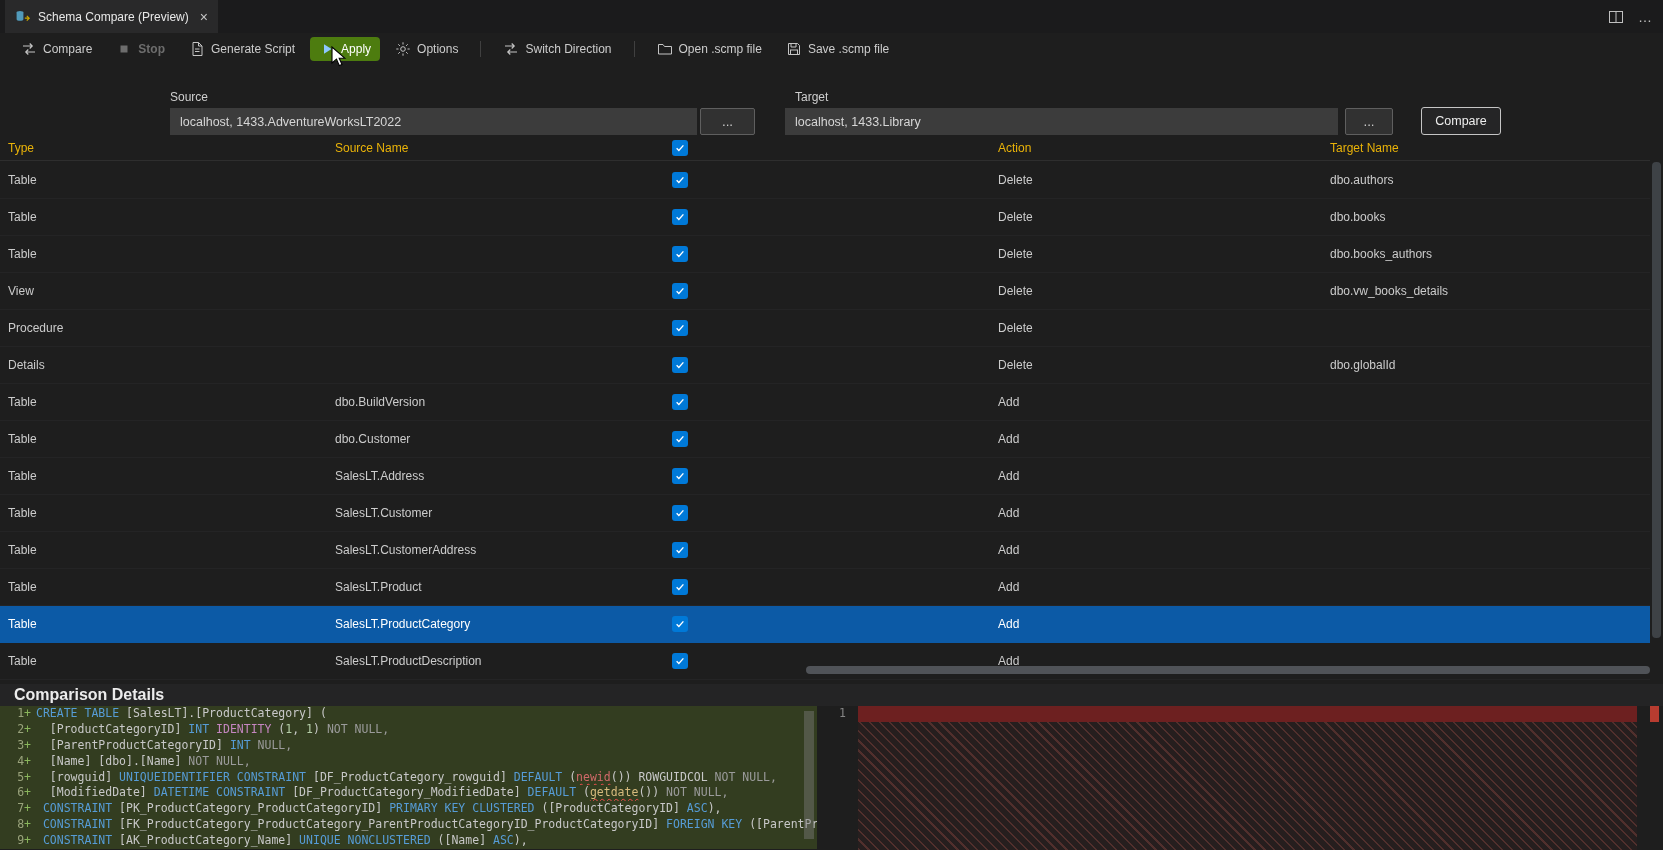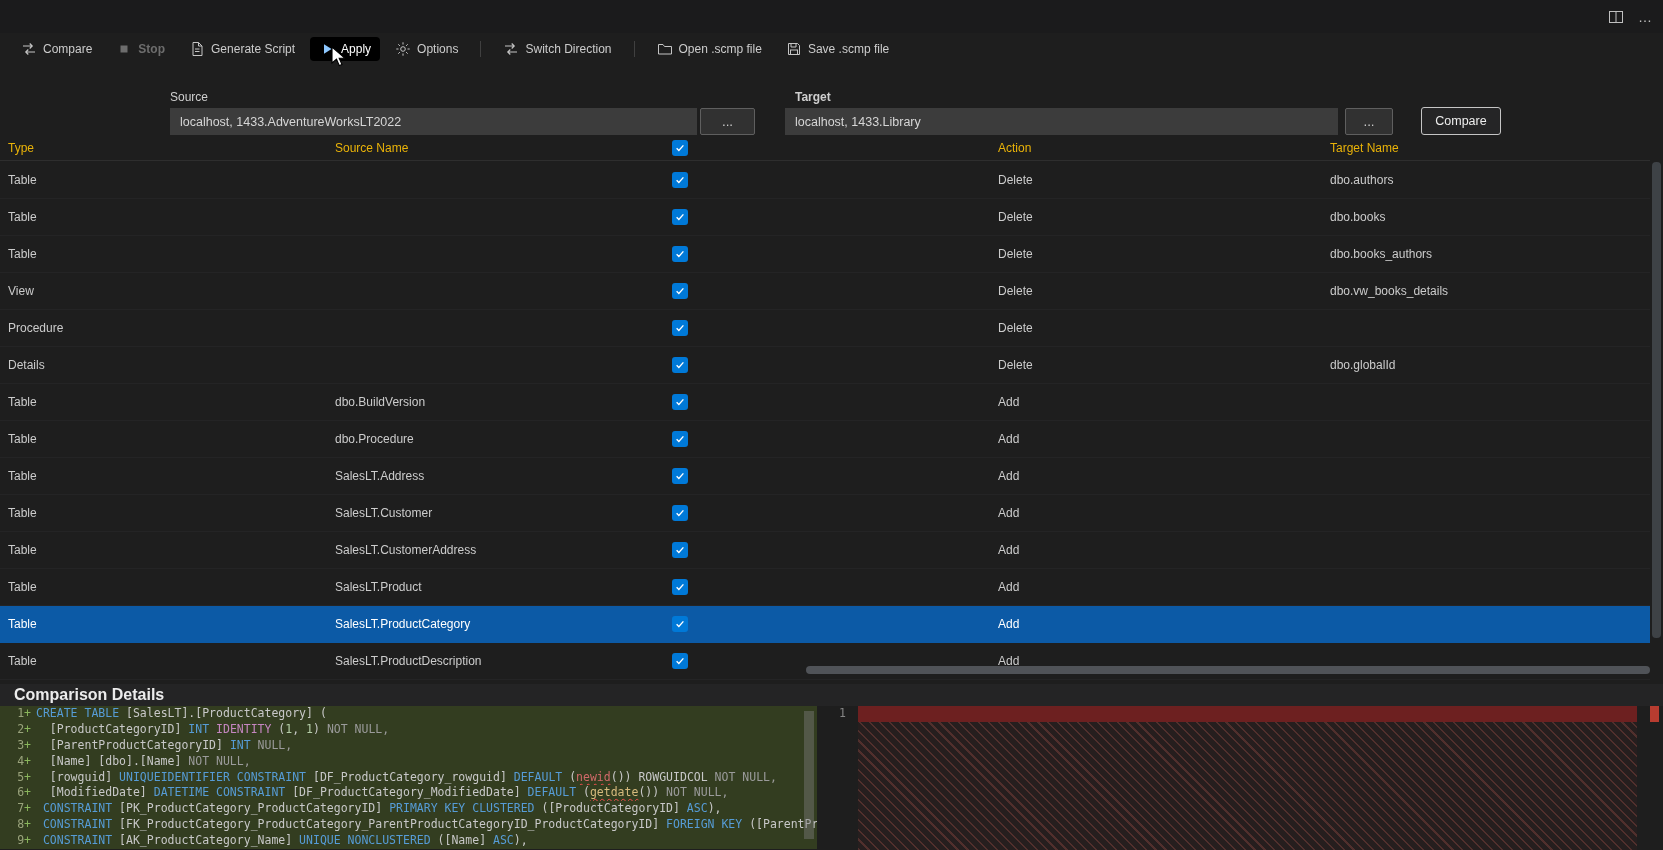--- a/index.html
+++ b/index.html
@@ -17,26 +17,26 @@
   .tab { position:absolute; left:5px; top:0; height:33px; display:flex; align-items:center; gap:7px;
          padding:0 10px; background:#29292a; color:#e8e8e8; }
   .tab-title { font-size:12px; }
   .tab-close { color:#c5c5c5; font-size:14px; line-height:14px; margin-left:4px; cursor:pointer; }
   .tabstrip-right { position:absolute; right:10px; top:0; height:33px; display:flex; align-items:center; gap:14px; color:#c0c0c0; }
   .tabstrip-right .more { font-size:14px; letter-spacing:1px; cursor:pointer; }
   
   .toolbar { position:absolute; top:33px; left:0; right:0; height:31px; display:flex; align-items:center; padding-left:12px; gap:6px; }
   .tb-item { display:flex; align-items:center; gap:6px; padding:4px 9px; border-radius:4px; color:#cccccc; cursor:pointer; white-space:nowrap; }
   .tb-item.disabled { color:#6d6d6d; cursor:default;font-weight:bold; }
-  .tb-item.active { background:#000000; color:#ffffff; }
+  .tb-item.active { background:#4d7c0f; color:#ffffff; }
   .tb-sep { width:1px; height:16px; background:#404040; margin:0 7px; }
   .icon16 { width:16px; height:16px; display:block; flex:none; }
   
   .conn-label { position:absolute; top:90px; color:#cfcfcf; }
-  .lbl-source { left:170px; } .lbl-target { left:795px;font-weight:bold; }
+  .lbl-source { left:170px; } .lbl-target { left:795px; }
   .input { position:absolute; top:108px; height:27px; background:#3c3c3c; border:1px solid #3c3c3c; color:#d6d6d6;
            padding:0 9px; font-size:12.5px; font-family:"Liberation Sans", sans-serif; outline:none; }
   .in-source { left:170px; width:527px; } .in-target { left:785px; width:553px; }
   .browse-btn { position:absolute; top:108px; height:27px; background:#313131; border:1px solid #5f5f5f; color:#cccccc;
                 border-radius:2px; text-align:center; line-height:25px; cursor:pointer; }
   .b1 { left:700px; width:55px; } .b2 { left:1345px; width:48px; }
   .compare-btn { position:absolute; left:1421px; top:107px; width:80px; height:28px; background:#252526;
                  border:1px solid #c5c5c5; border-radius:3px; color:#eeeeee; font-size:12.5px;
                  font-family:"Liberation Sans", sans-serif; cursor:pointer; }
   
@@ -83,20 +83,29 @@
            background-image:repeating-linear-gradient(45deg, rgba(190,92,82,0.28) 0px, rgba(190,92,82,0.28) 1.5px, transparent 1.5px, transparent 7px); }
   .ruler { position:absolute; right:4px; top:0; width:9px; bottom:0; }
   .ruler-mark { height:16px; background:#b73c30; }
   
   .cursor { position:absolute; left:329px; top:46px; width:20px; height:22px; z-index:99; pointer-events:none; }
 </style>
 </head>
 <body>
 
 <div class="tabstrip">
+  <div class="tab">
+    <svg class="icon16" viewBox="0 0 16 16">
+      <ellipse cx="5" cy="3.6" rx="3.4" ry="1.5" fill="#519aba"></ellipse>
+      <path d="M1.6 3.6v6.6c0 .9 1.5 1.6 3.4 1.6s3.4-.7 3.4-1.6V3.6" fill="#519aba"></path>
+      <path d="M9.8 9.2h3.6M11.8 6.8l2.4 2.4-2.4 2.4" stroke="#cca700" stroke-width="1.2" fill="none"></path>
+    </svg>
+    <span class="tab-title">Schema Compare (Preview)</span>
+    <span class="tab-close">×</span>
+  </div>
   <div class="tabstrip-right">
     <svg class="icon16" viewBox="0 0 16 16">
       <rect x="1.5" y="2.5" width="13" height="11" fill="none" stroke="#c0c0c0"></rect>
       <line x1="8" y1="2.5" x2="8" y2="13.5" stroke="#c0c0c0"></line>
     </svg>
     <span class="more">…</span>
   </div>
 </div>
 
 <div class="toolbar">
@@ -256,21 +265,21 @@
       <span class="cell c-check"><span class="checkbox">
           <svg viewBox="0 0 16 16">
             <path d="M3.5 8.3l3 3 6-6.8" stroke="#ffffff" stroke-width="1.8" fill="none"></path>
           </svg>
         </span></span>
       <span class="cell c-action">Add</span>
       <span class="cell c-target"></span>
     </div>
     <div class="grid-row">
       <span class="cell c-type">Table</span>
-      <span class="cell c-source">dbo.Procedure</span>
+      <span class="cell c-source">dbo.Customer</span>
       <span class="cell c-check"><span class="checkbox">
           <svg viewBox="0 0 16 16">
             <path d="M3.5 8.3l3 3 6-6.8" stroke="#ffffff" stroke-width="1.8" fill="none"></path>
           </svg>
         </span></span>
       <span class="cell c-action">Add</span>
       <span class="cell c-target"></span>
     </div>
     <div class="grid-row">
       <span class="cell c-type">Table</span>

